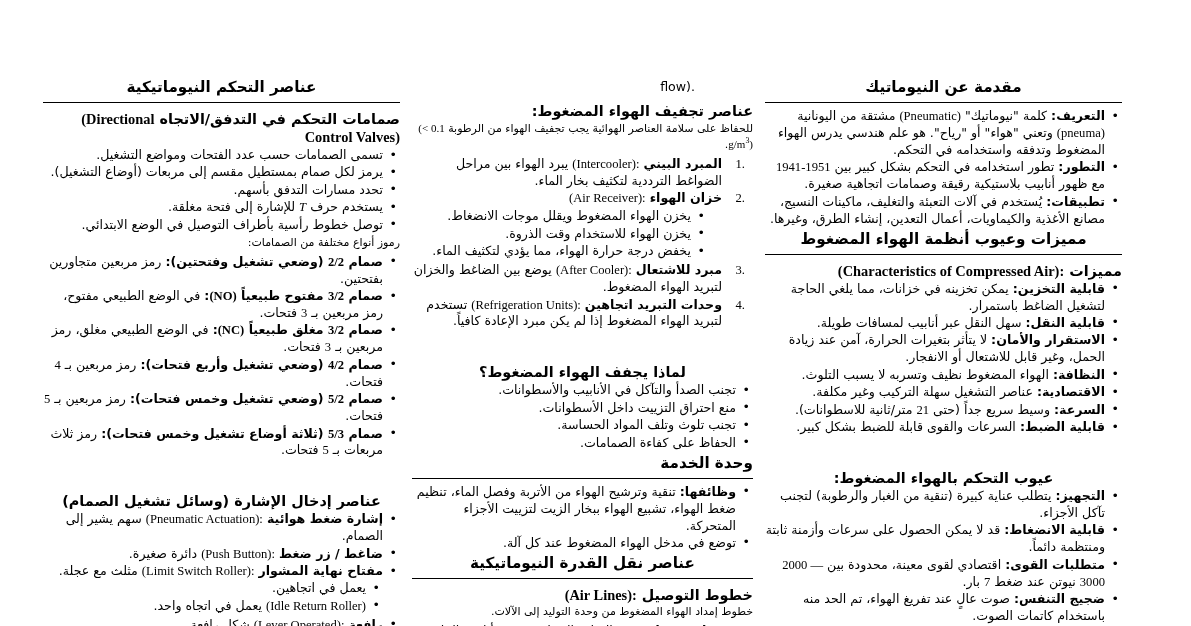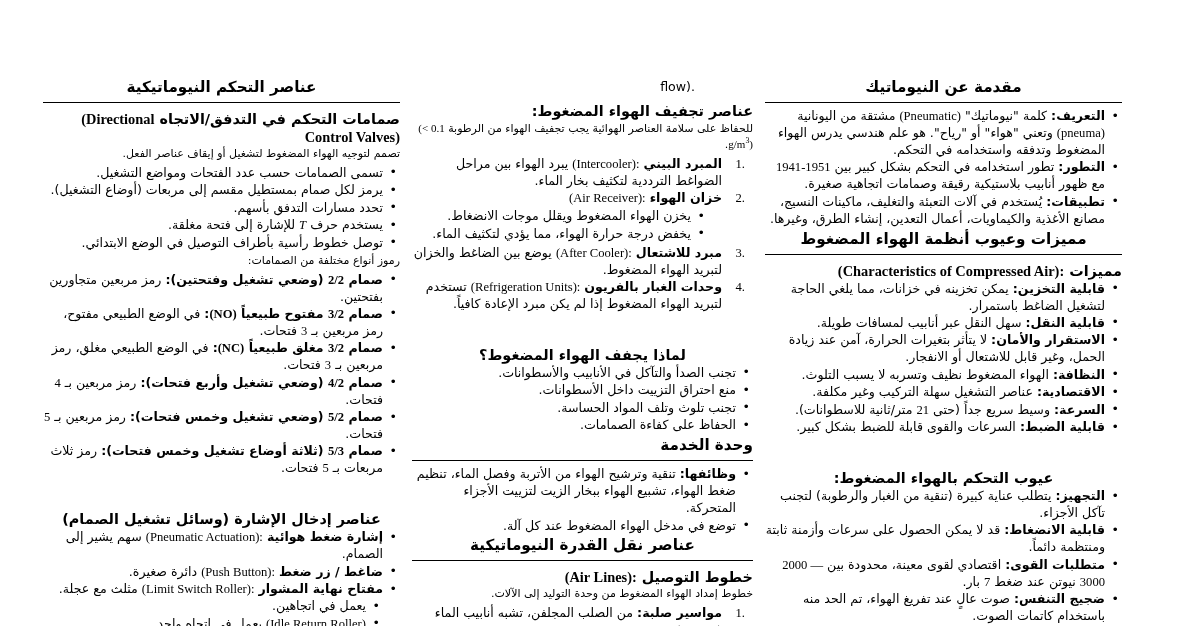--- a/index.html
+++ b/index.html
@@ -154,21 +154,20 @@
 
 <div class="page">
   <div class="columns">
 
     <div class="col col-right">
 
       <h1 class="sec">عناصر التحكم النيوماتيكية</h1>
 
       <h2 class="sub"><b>صمامات التحكم في التدفق/الاتجاه</b> <span class="en">(Directional Control Valves)</span></h2>
 
-      <p class="lead">تصمم لتوجيه الهواء المضغوط لتشغيل أو إيقاف عناصر الفعل.</p>
 
       <ul class="bul">
           <li>تسمى الصمامات حسب عدد الفتحات ومواضع التشغيل.</li>
           <li>يرمز لكل صمام بمستطيل مقسم إلى مربعات (أوضاع التشغيل).</li>
           <li>تحدد مسارات التدفق بأسهم.</li>
           <li>يستخدم حرف <span class="eni">T</span> للإشارة إلى فتحة مغلقة.</li>
           <li>توصل خطوط رأسية بأطراف التوصيل في الوضع الابتدائي.</li>
         </ul>
 
       <p class="lead">رموز أنواع مختلفة من الصمامات:</p>
@@ -200,24 +199,25 @@
       <p class="pre-frag">flow).</p>
 
       <h2 class="sub">عناصر تجفيف الهواء المضغوط:</h2>
 
       <p class="lead">للحفاظ على سلامة العناصر الهوائية يجب تجفيف الهواء من الرطوبة <span class="en">(&lt; 0.1 g/m<sup>3</sup>)</span>.</p>
 
       <ol class="num">
           <li><span><b>المبرد البيني</b> <span class="en">(Intercooler):</span> يبرد الهواء بين مراحل الضواغط الترددية لتكثيف بخار الماء.</span></li>
           <li><span><b>خزان الهواء</b> <span class="en">(Air Receiver):</span></span><ul class="bul">
               <li>يخزن الهواء المضغوط ويقلل موجات الانضغاط.</li>
+              <li>يخزن الهواء للاستخدام وقت الذروة.</li>
               <li>يخفض درجة حرارة الهواء، مما يؤدي لتكثيف الماء.</li>
             </ul></li>
           <li><span><b>مبرد للاشتعال</b> <span class="en">(After Cooler):</span> يوضع بين الضاغط والخزان لتبريد الهواء المضغوط.</span></li>
-          <li><span><b>وحدات الغبار بالفريون</b> <span class="en">(Refrigeration Units):</span> تستخدم لتبريد الهواء المضغوط إذا لم يكن مبرد الإعادة كافياً.</span></li>
+          <li><span><b>وحدات التبريد اتجاهين</b> <span class="en">(Refrigeration Units):</span> تستخدم لتبريد الهواء المضغوط إذا لم يكن مبرد الإعادة كافياً.</span></li>
         </ol>
 
       <h2 class="sub center">لماذا يجفف الهواء المضغوط؟</h2>
 
       <ul class="bul">
           <li>تجنب الصدأ والتآكل في الأنابيب والأسطوانات.</li>
           <li>منع احتراق التزييت داخل الأسطوانات.</li>
           <li>تجنب تلوث وتلف المواد الحساسة.</li>
           <li>الحفاظ على كفاءة الصمامات.</li>
         </ul>

